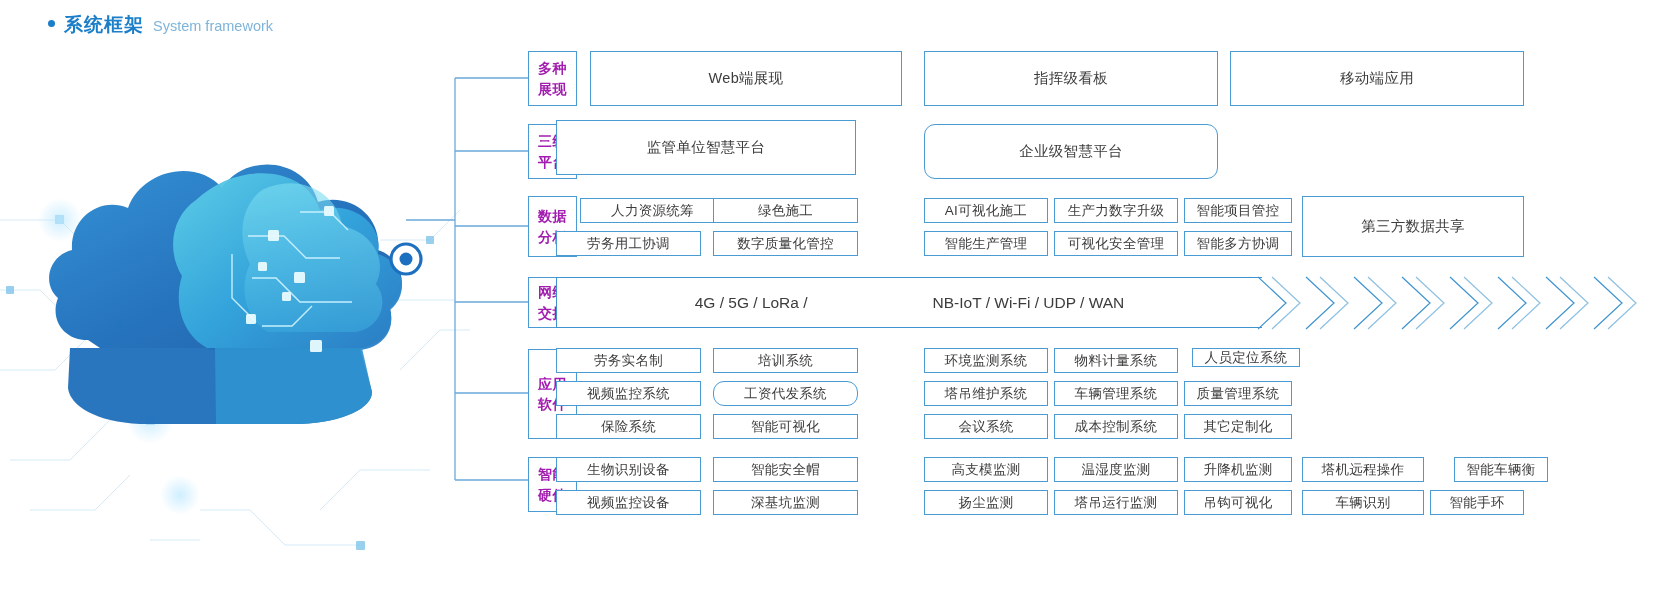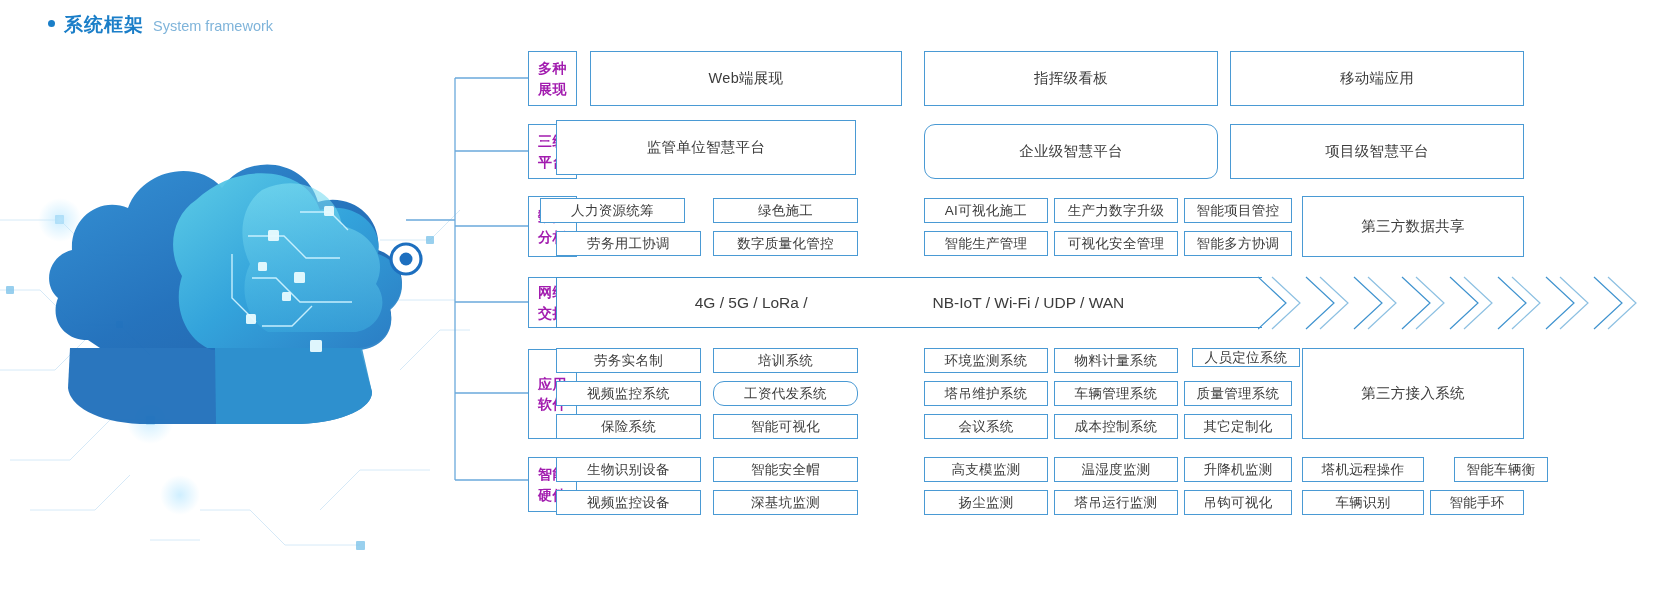--- a/index.html
+++ b/index.html
@@ -272,28 +272,27 @@
   <div class="cell" style="left:590px; top:51px; width:312px; height:55px;">Web端展现</div>
   <div class="cell" style="left:924px; top:51px; width:294px; height:55px;">指挥级看板</div>
   <div class="cell" style="left:1230px; top:51px; width:294px; height:55px;">移动端应用</div>
 
   <div class="cat-box" style="left:528px; top:124px; height:55px;">
     <span>三级</span>
     <span>平台</span>
   </div>
   <div class="cell" style="left:556px; top:120px; width:300px; height:55px;">监管单位智慧平台</div>
   <div class="cell" style="left:924px; top:124px; width:294px; height:55px;border-radius:11px;">企业级智慧平台</div>
-  <div class="cell" style="left:1230px; top:124px; width:294px; height:55px;">项目级智慧平台</div>
 
   <div class="cat-box" style="left:528px; top:196px; height:61px;">
     <span>数据</span>
     <span>分析</span>
   </div>
 
-  <div class="cell thin" style="left:540px; top:198px; width:145px; height:25px;">人力资源统筹</div>
+  <div class="cell thin" style="left:580px; top:198px; width:145px; height:25px;">人力资源统筹</div>
   <div class="cell thin" style="left:713px; top:198px; width:145px; height:25px;">绿色施工</div>
   <div class="cell thin" style="left:556px; top:231px; width:145px; height:25px;">劳务用工协调</div>
   <div class="cell thin" style="left:713px; top:231px; width:145px; height:25px;">数字质量化管控</div>
 
   <div class="cell thin" style="left:924px; top:198px; width:124px; height:25px;">AI可视化施工</div>
   <div class="cell thin" style="left:1054px; top:198px; width:124px; height:25px;">生产力数字升级</div>
   <div class="cell thin" style="left:1184px; top:198px; width:108px; height:25px;">智能项目管控</div>
   <div class="cell thin" style="left:924px; top:231px; width:124px; height:25px;">智能生产管理</div>
   <div class="cell thin" style="left:1054px; top:231px; width:124px; height:25px;">可视化安全管理</div>
   <div class="cell thin" style="left:1184px; top:231px; width:108px; height:25px;">智能多方协调</div>
@@ -348,21 +347,20 @@
   <div class="cell thin" style="left:924px; top:348px; width:124px; height:25px;">环境监测系统</div>
   <div class="cell thin" style="left:1054px; top:348px; width:124px; height:25px;">物料计量系统</div>
   <div class="cell thin" style="left:1184px; top:348px; width:108px; height:19px;margin-left:8px;">人员定位系统</div>
   <div class="cell thin" style="left:924px; top:381px; width:124px; height:25px;">塔吊维护系统</div>
   <div class="cell thin" style="left:1054px; top:381px; width:124px; height:25px;">车辆管理系统</div>
   <div class="cell thin" style="left:1184px; top:381px; width:108px; height:25px;">质量管理系统</div>
   <div class="cell thin" style="left:924px; top:414px; width:124px; height:25px;">会议系统</div>
   <div class="cell thin" style="left:1054px; top:414px; width:124px; height:25px;">成本控制系统</div>
   <div class="cell thin" style="left:1184px; top:414px; width:108px; height:25px;">其它定制化</div>
 
-  <div class="cell" style="left:1302px; top:348px; width:222px; height:91px;">第三方接入系统</div>
 
   <div class="cat-box" style="left:528px; top:457px; height:55px;">
     <span>智能</span>
     <span>硬件</span>
   </div>
 
   <div class="cell thin" style="left:556px; top:457px; width:145px; height:25px;">生物识别设备</div>
   <div class="cell thin" style="left:713px; top:457px; width:145px; height:25px;">智能安全帽</div>
   <div class="cell thin" style="left:556px; top:490px; width:145px; height:25px;">视频监控设备</div>
   <div class="cell thin" style="left:713px; top:490px; width:145px; height:25px;">深基坑监测</div>

